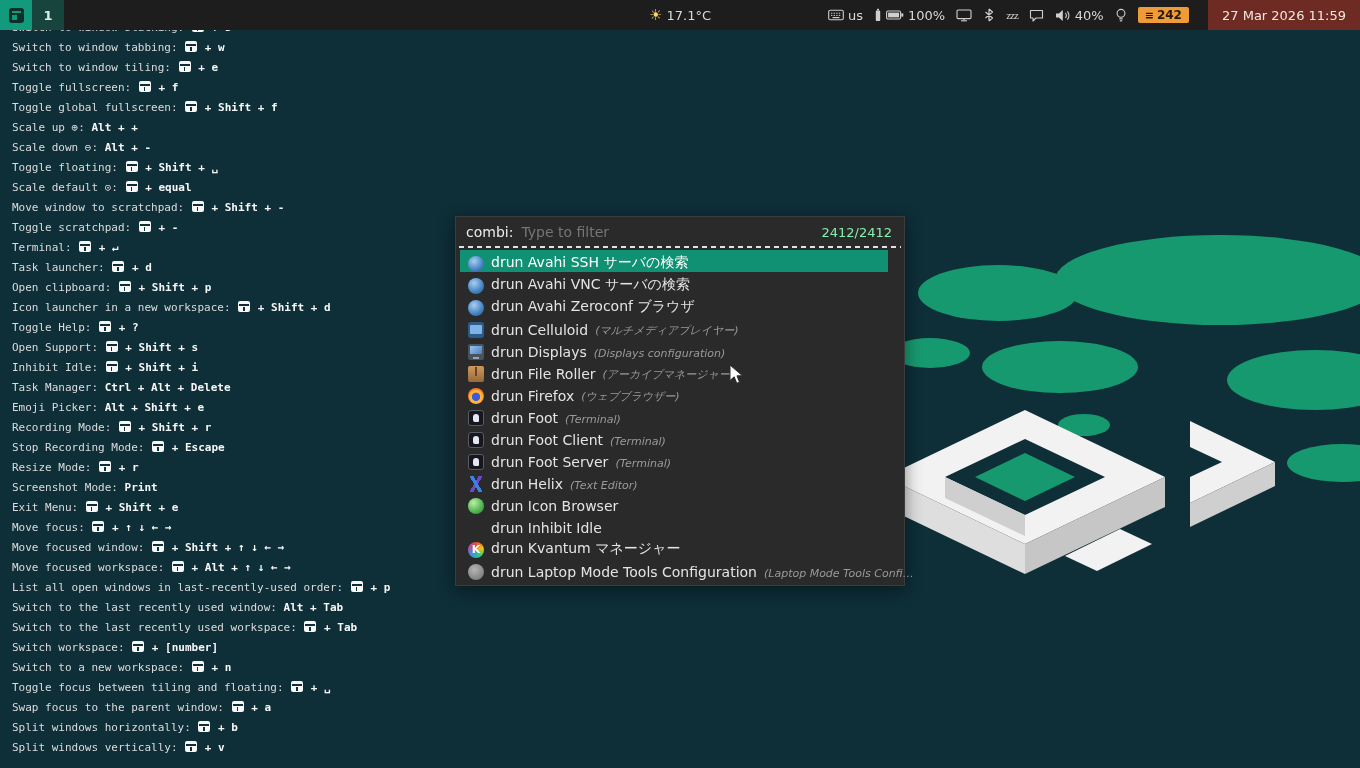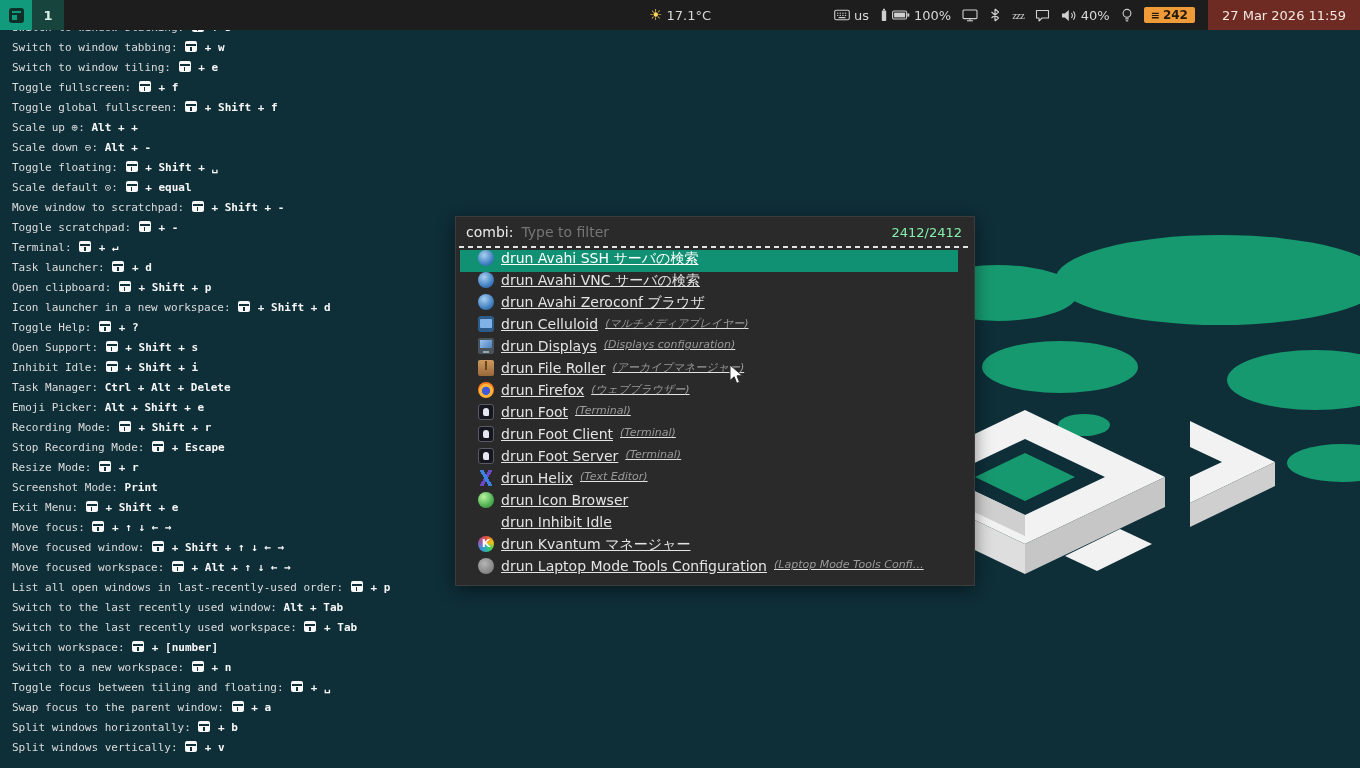--- a/index.html
+++ b/index.html
@@ -28,21 +28,21 @@
   .seg{display:flex;align-items:center;gap:4px;}
   .bar-right svg{display:block;}
   .sleep-txt{font-size:11px;letter-spacing:-1px;color:#cfcfcf;font-family:Liberation Serif, serif;}
   .badge{
     background:#ef9b38;color:#241a0d;font-weight:bold;font-size:12px;
     border-radius:2px;padding:2px 7px;display:flex;align-items:center;gap:3px;line-height:1;
   }
   .badge .list-glyph{font-size:11px;font-weight:bold;}
   .datetime{
     background:#6e2b24;color:#f3e7e0;height:100%;display:flex;align-items:center;
-    padding:0 14px;margin-left:2px;white-space:nowrap;
+    padding:0 14px;margin-left:8px;white-space:nowrap;
   }
 
   
   .help{
     position:absolute;left:12px;top:18px;z-index:10;
     font-family:"DejaVu Sans Mono", monospace;
     font-size:11px;line-height:20px;color:#dedede;
   }
   .kb-line{white-space:pre;height:20px;}
   .kb-label{font-weight:400;color:#dcdcdc;}
@@ -52,39 +52,39 @@
     border-radius:2px;position:relative;top:1px;margin:0 1px;
   }
   .super-key::before{content:"";position:absolute;left:1px;right:1px;top:3px;height:1.5px;background:#0e2e38;}
   .super-key::after{content:"";position:absolute;left:5px;top:5.5px;bottom:1px;width:1.5px;background:#0e2e38;}
 
   
   .logo{position:absolute;left:860px;top:225px;z-index:5;}
 
   
   .launcher{
-    position:absolute;left:455px;top:216px;width:520px;z-index:60;
+    position:absolute;left:455px;top:216px;width:450px;z-index:60;
     background:#2a2a2a;border:1px solid #3c3c3c;box-sizing:border-box;
     box-shadow:0 4px 16px rgba(0,0,0,.45);
   }
   .launcher-head{
     display:flex;align-items:baseline;gap:8px;
     padding:7px 12px 4px 10px;font-size:14px;
   }
   .prompt{color:#ececec;}
   .placeholder{color:#767676;}
   .count{margin-left:auto;color:#86efac;font-size:13px;}
   .dashes{
     height:2px;margin:2px 3px 1px 3px;
     background:repeating-linear-gradient(90deg,#e2e2e2 0 5px,transparent 5px 9px);
   }
   .launcher-list{padding:1px 16px 5px 4px;}
   .l-item{
-    display:flex;align-items:flex-start;height:22px;padding-left:18px;
-    font-size:14px;color:#e4e4e4;cursor:default;text-decoration:underline;
+    display:flex;align-items:flex-end;height:22px;padding-left:8px;
+    font-size:14px;color:#e4e4e4;cursor:default;
   }
   .l-item.selected{background:#109173;color:#ffffff;}
   .l-icon{width:16px;height:16px;flex:0 0 16px;margin-right:7px;border-radius:3px;position:relative;display:inline-block;}
   .l-name{white-space:nowrap;}
   .l-desc{margin-left:7px;font-size:11px;font-style:italic;color:#9a9a9a;white-space:nowrap;}
 
   .ic-avahi{background:radial-gradient(circle at 38% 32%,#a8cff0,#3f7fc1 62%,#27547f);border-radius:50%;}
   .ic-celluloid{background:#2d5b8a;border-radius:3px;}
   .ic-celluloid::before{content:"";position:absolute;left:2px;right:2px;top:3px;bottom:4px;background:#7fb3e8;border-radius:1px;}
   .ic-displays{background:#49535c;border-radius:2px;}

